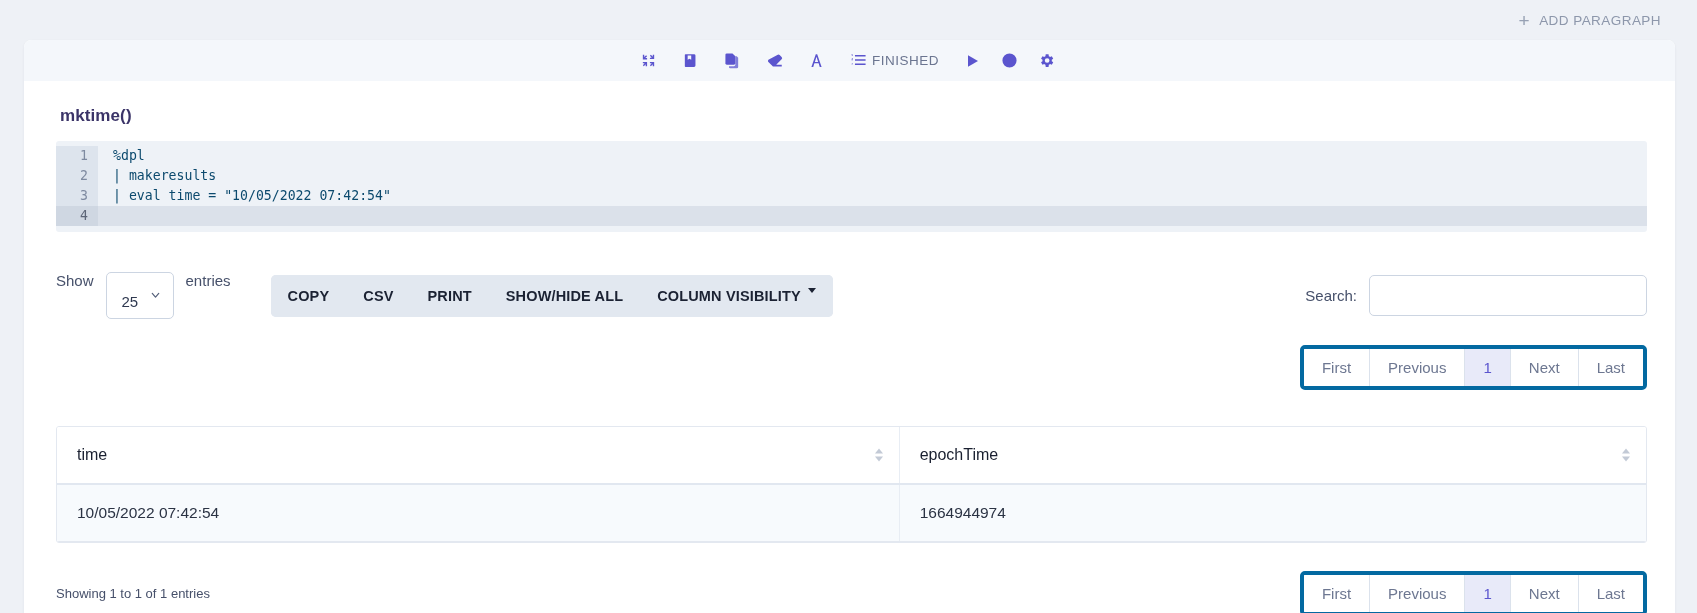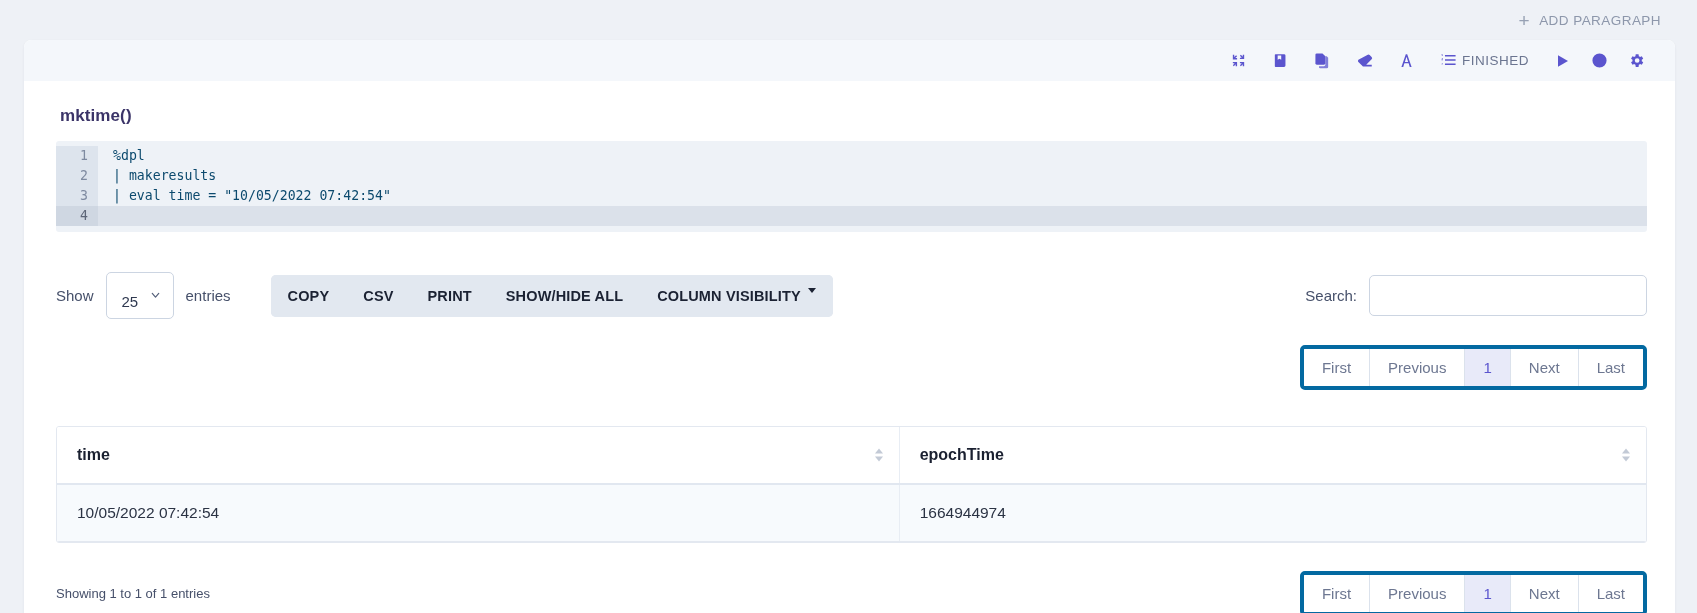--- a/index.html
+++ b/index.html
@@ -51,21 +51,21 @@
     box-shadow: 0 1px 3px rgba(30,40,70,.06);
     overflow: hidden;
   }
 
   
   .card-toolbar {
     height: 41px;
     background: #f4f7fb;
     display: flex;
     align-items: center;
-    justify-content: flex-end;
+    justify-content: center;
     padding: 0 28px 0 22px;
     border-radius: 7px 7px 0 0;
   }
   .tool-icons { display: flex; align-items: center; gap: 16px; }
   .ticon {
     width: 26px; height: 26px;
     display: flex; align-items: center; justify-content: center;
     cursor: pointer;
     color: #5b55ce;
   }
@@ -127,21 +127,20 @@
   
   .dt-controls {
     display: flex;
     align-items: center;
     margin-top: 40px;
     position: relative;
     min-height: 46px;
   }
   .dt-length {
     display: flex;
-    align-items: center;
     gap: 12px;
     font-size: 15px;
     color: #46506a;
   }
   .dt-select {
     appearance: none;
     -webkit-appearance: none;
     border: 1px solid #ccd5e2;
     border-radius: 5px;
     background: #fff;
@@ -244,21 +243,21 @@
   }
   table.dt {
     width: 100%;
     border-collapse: collapse;
     table-layout: fixed;
   }
   table.dt th {
     text-align: left;
     padding: 19px 22px 19px 20px;
     font-size: 16px;
-    font-weight: bold;
+    font-weight: normal;
     color: #1a2030;
     border-bottom: 2px solid #e1e7f0;
     position: relative;
     background: #fff;
     cursor: pointer;
   }
   table.dt th:first-child { border-right: 1px solid #e8edf4; }
   table.dt td {
     padding: 19px 22px 19px 20px;
     font-size: 15.5px;

